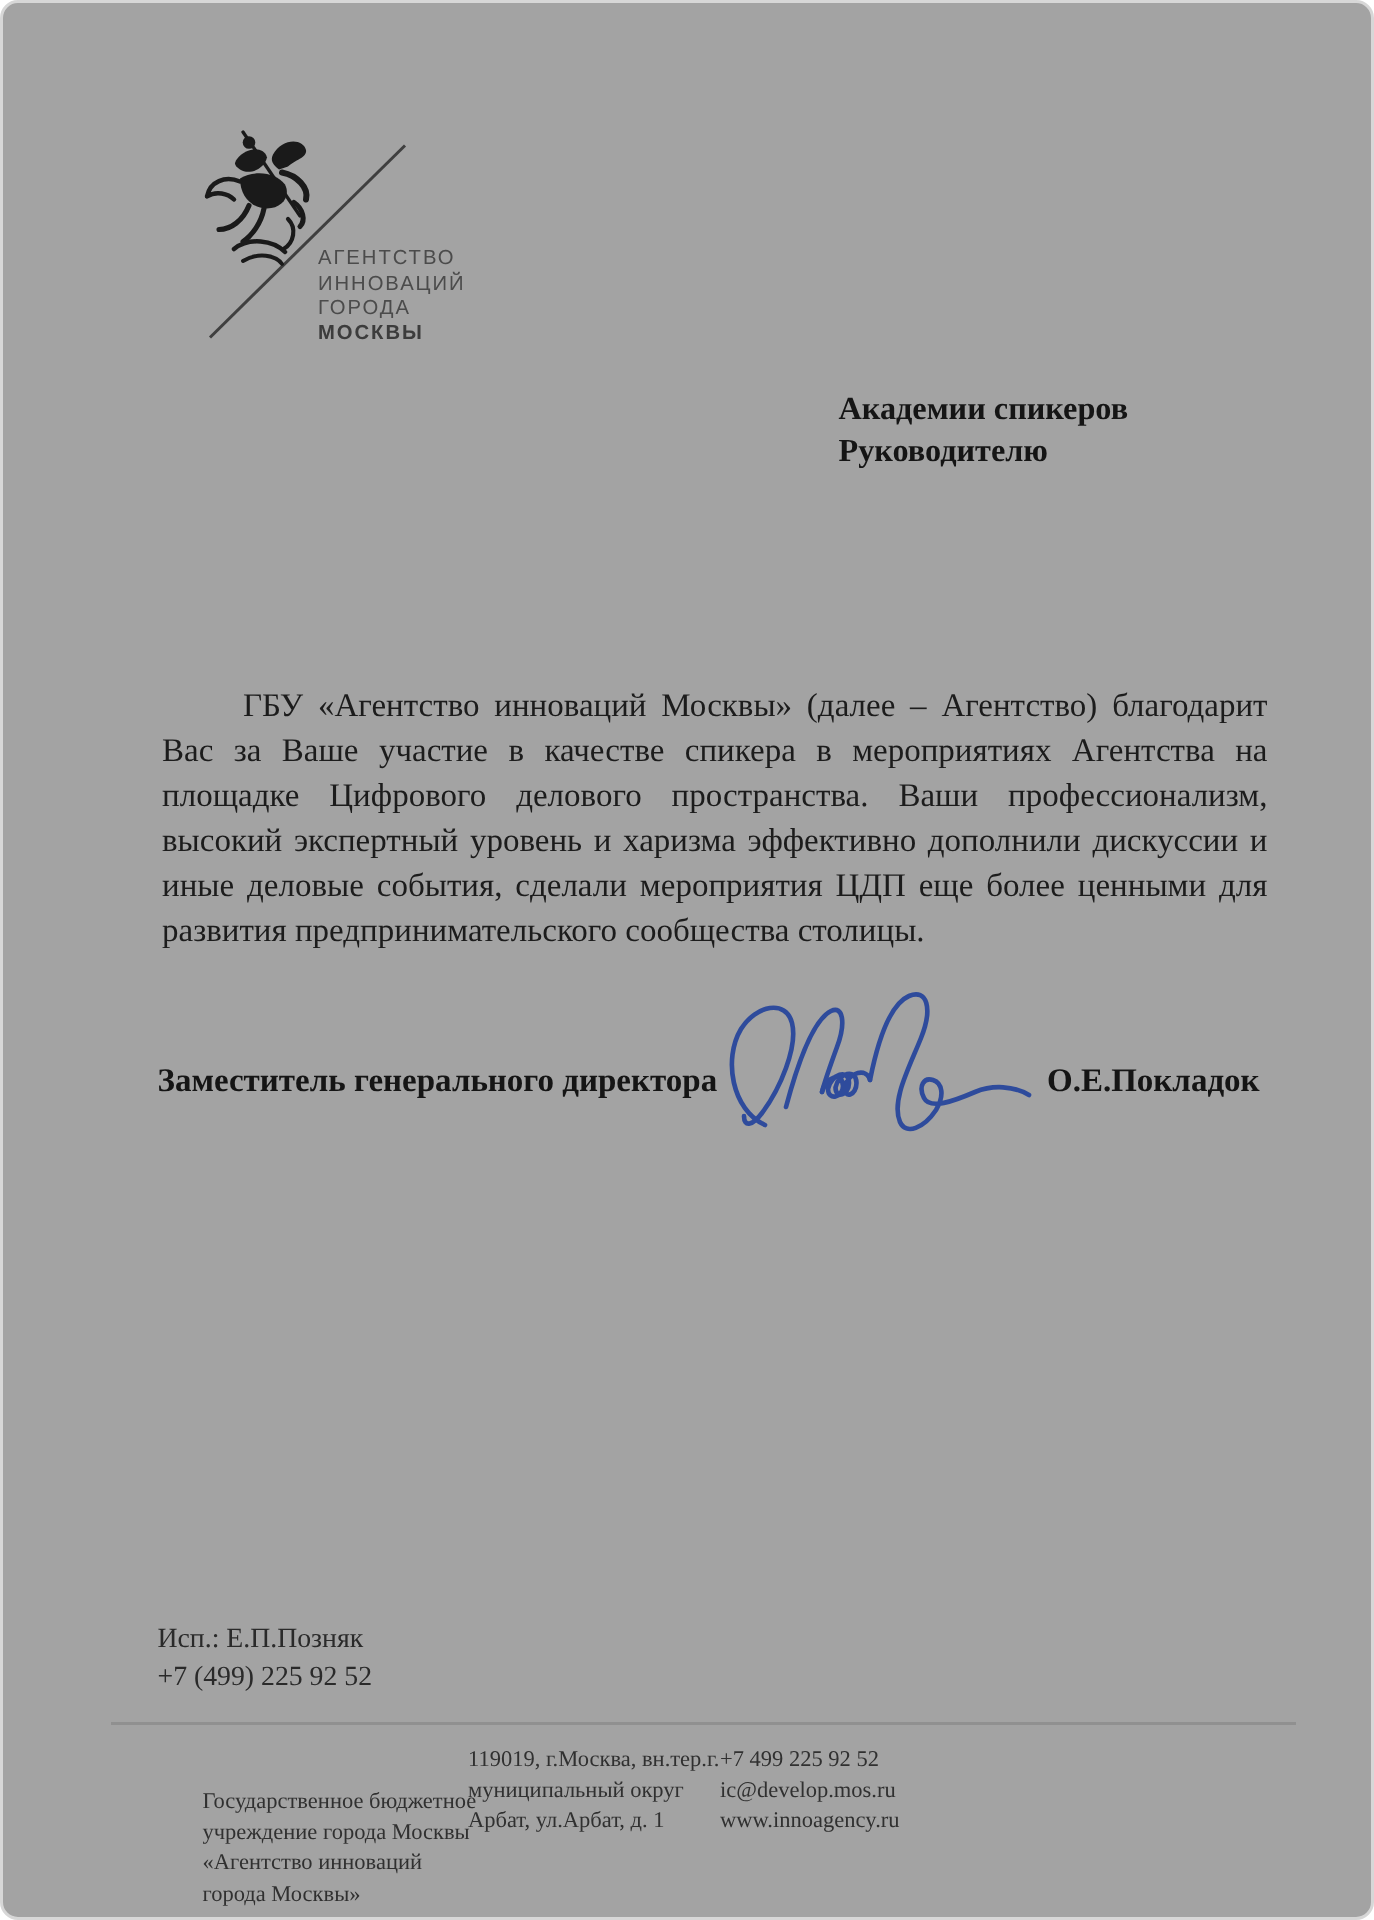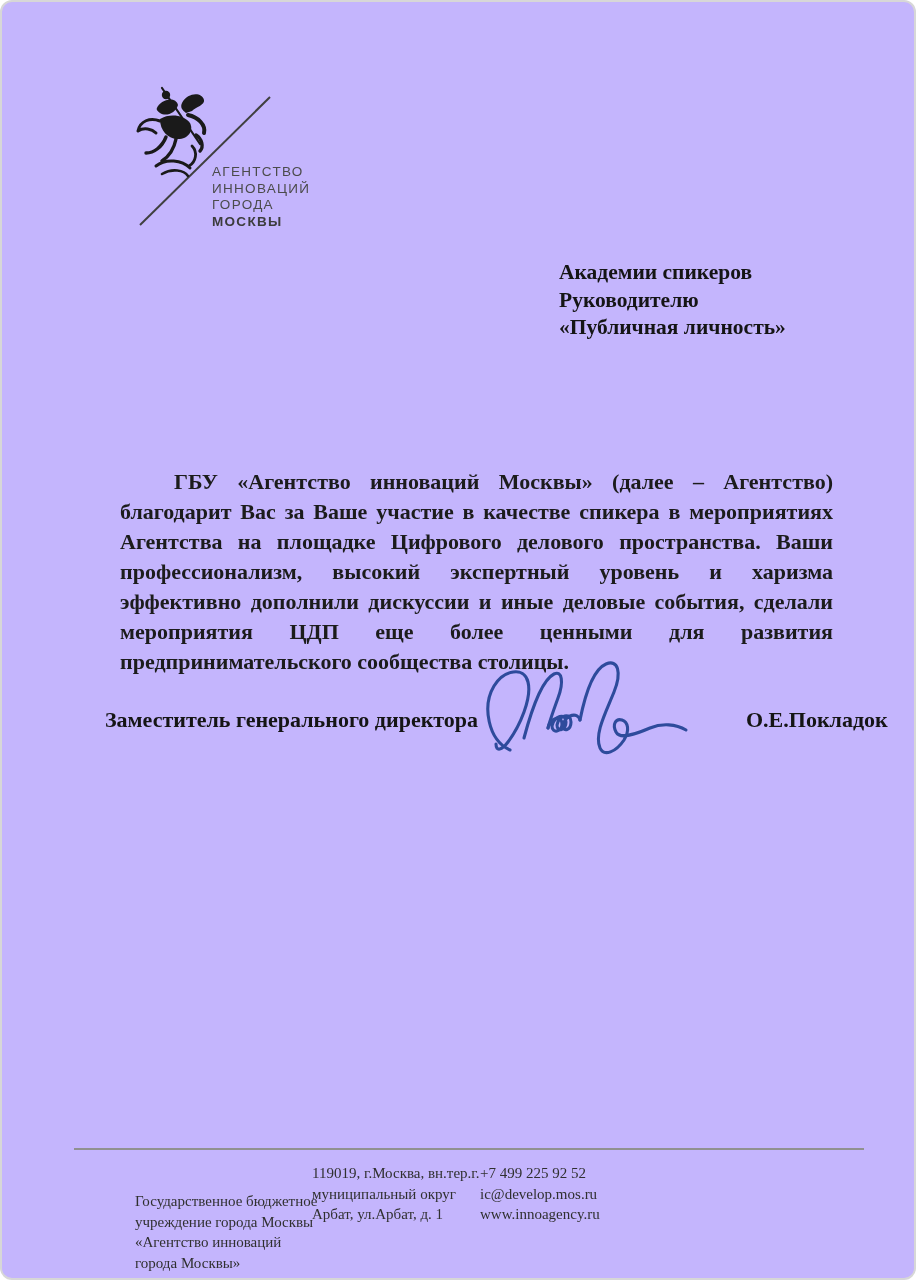--- a/index.html
+++ b/index.html
@@ -1,19 +1,19 @@
 <!DOCTYPE html>
 <html><head>
 <meta charset="utf-8">
 <style>
   html,body{margin:0;padding:0;background:#ffffff;}
   body{width:916px;height:1280px;font-family:"Liberation Serif",serif;}
   .page{
     position:relative;width:916px;height:1280px;box-sizing:border-box;
-    background:#c4b5fd;border:2px solid #d7d7d7;border-radius:12px;overflow:hidden;
+    background:#a3a3a3;border:2px solid #d7d7d7;border-radius:12px;overflow:hidden;
     color:#1e1e1e;
   }
   
   .logo{position:absolute;left:116px;top:78px;width:214px;height:162px;}
   .logo svg{position:absolute;left:0;top:0;}
   .logo-text{
     position:absolute;left:94px;top:84px;
     font-family:"Liberation Sans",sans-serif;font-size:13.5px;line-height:16.5px;
     letter-spacing:1.3px;color:#4b4b4b;white-space:nowrap;
   }
@@ -24,26 +24,26 @@
     font-weight:bold;font-size:21.5px;line-height:27.5px;color:#151515;white-space:nowrap;
   }
   
   .salutation{
     position:absolute;left:103px;top:409px;width:743px;text-align:center;
     font-weight:bold;font-size:22.5px;color:#151515;
   }
   
   .body-text{position:absolute;left:103px;top:450px;width:743px;}
   .body-text p{
-    margin:15px;font-size:22px;line-height:30px;text-align:justify;
-    text-indent:54px;color:#1c1c1c;font-weight:bold;
+    margin:3px;font-size:22px;line-height:30px;text-align:justify;
+    text-indent:54px;color:#1c1c1c;
   }
   
   .sign-title{position:absolute;left:103px;top:705px;font-weight:bold;font-size:22px;color:#151515;white-space:nowrap;}
-  .sign-name{position:absolute;left:696px;top:705px;font-weight:bold;font-size:22px;color:#151515;white-space:nowrap;margin-left:48px;}
+  .sign-name{position:absolute;left:696px;top:705px;font-weight:bold;font-size:22px;color:#151515;white-space:nowrap;}
   .sign-ink{position:absolute;left:478px;top:652px;}
   
   .executor{position:absolute;left:103px;top:1079px;font-size:18.5px;line-height:25px;color:#2a2a2a;}
   
   .rule{position:absolute;left:72px;top:1146px;width:790px;height:2px;background:#909090;}
   .fcol{position:absolute;top:1161px;font-size:15px;line-height:20.5px;color:#303030;white-space:nowrap;}
   .fcol1{left:133px;margin-top:28px;}
   .fcol2{left:310px;}
   .fcol3{left:478px;}
   .fcol4{left:597px;}
@@ -78,39 +78,42 @@
       <div>АГЕНТСТВО</div>
       <div>ИННОВАЦИЙ</div>
       <div>ГОРОДА</div>
       <div class="bold">МОСКВЫ</div>
     </div>
   </div>
 
   <div class="recipient">
     <div>Академии спикеров</div>
     <div>Руководителю</div>
-    <div>«Публичная личность»</div>
   </div>
 
 
   <div class="body-text">
     <p>ГБУ «Агентство инноваций Москвы» (далее – Агентство) благодарит Вас за Ваше участие в качестве спикера в мероприятиях Агентства на площадке Цифрового делового пространства. Ваши профессионализм, высокий экспертный уровень и харизма эффективно дополнили дискуссии и иные деловые события, сделали мероприятия ЦДП еще более ценными для развития предпринимательского сообщества столицы.</p>
   </div>
 
   <div class="sign-title">Заместитель генерального директора</div>
   <svg class="sign-ink" width="218" height="112" viewBox="0 0 218 112">
     <g fill="none" stroke="#2e4b9c" stroke-width="3.1" stroke-linecap="round" stroke-linejoin="round">
       <path d="M30 96 C8 86 2 52 14 32 C24 16 44 12 48 28 C52 44 40 72 28 88 C22 96 16 98 16 90"></path>
       <path d="M44 84 C52 54 62 26 74 20 C82 16 84 28 78 44 C74 55 70 66 68 74"></path>
       <path d="M68 74 C70 64 82 60 82 70 C82 78 72 80 72 72 C74 62 86 58 86 68 C86 76 77 79 77 71 C79 61 91 58 91 68 C91 76 83 79 83 71 C86 60 98 58 100 66"></path>
       <path d="M100 66 C104 46 112 16 126 10 C138 5 142 18 134 38 C126 58 114 80 120 94 C124 103 136 98 144 86 C150 76 148 68 142 66 C136 64 132 70 136 78 C140 86 156 80 170 74 C182 69 196 70 206 76"></path>
     </g>
   </svg>
   <div class="sign-name">О.Е.Покладок</div>
 
+  <div class="executor">
+    <div>Исп.: Е.П.Позняк</div>
+    <div>+7 (499) 225 92 52</div>
+  </div>
 
   <div class="rule"></div>
 
   <div class="fcol fcol1">
     <div>Государственное бюджетное</div>
     <div>учреждение города Москвы</div>
     <div>«Агентство инноваций</div>
     <div>города Москвы»</div>
   </div>
 

